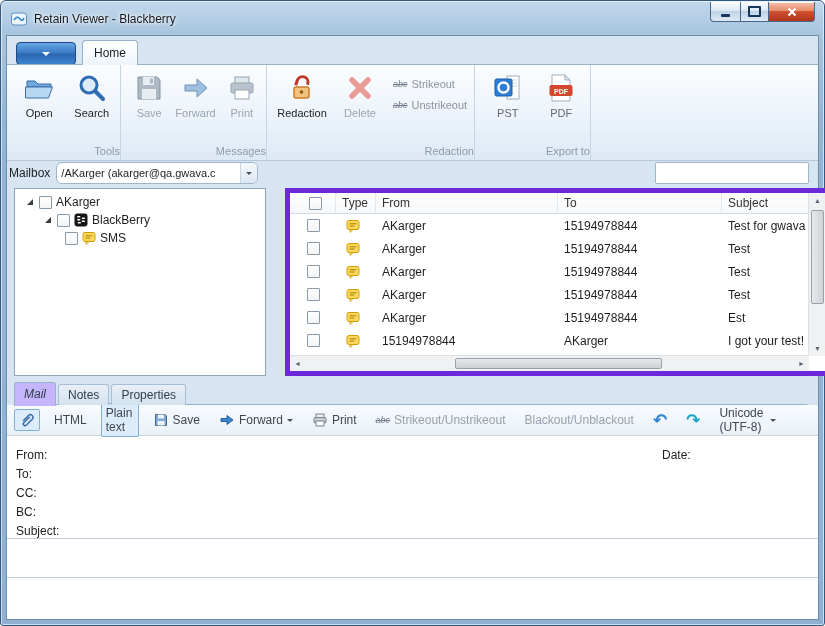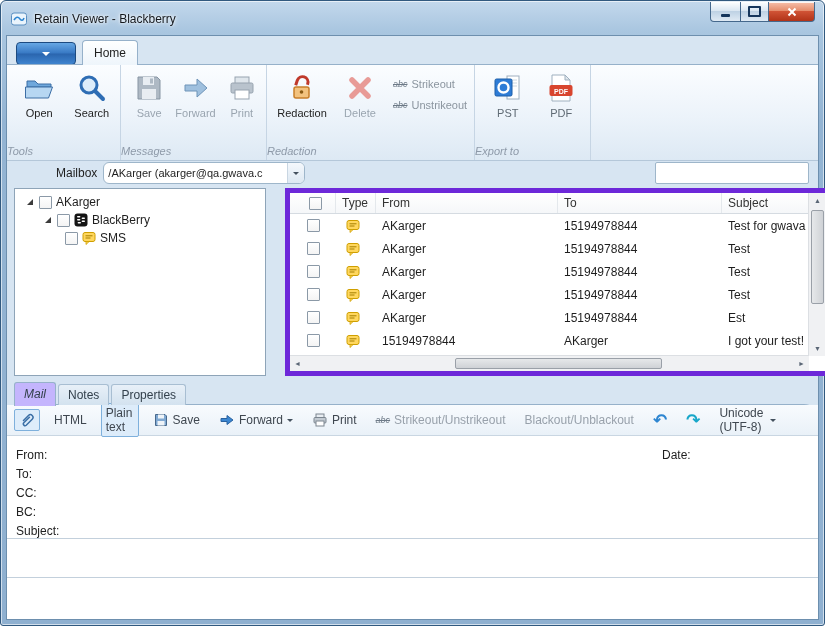--- a/index.html
+++ b/index.html
@@ -23,30 +23,30 @@
   
   .file-btn{position:absolute;left:9px;top:6px;width:58px;height:21px;border-radius:4px;border:1px solid #1c4a80;cursor:default;
     background:linear-gradient(#66a7e4,#3879c4 48%,#2a65ae 52%,#3f84cf);display:flex;align-items:center;justify-content:center;}
   .file-caret{width:0;height:0;border:4px solid transparent;border-top-color:#fff;margin-top:4px;}
   .home-tab{position:absolute;left:75px;top:4px;width:54px;height:24px;border:1px solid #96b1ca;border-bottom:none;border-radius:4px 4px 0 0;
     background:linear-gradient(#feffff,#eef5fb);text-align:center;line-height:24px;z-index:2;}
   .ribbon-body{position:absolute;left:0;right:0;top:28px;height:95px;border-top:1px solid #96b1ca;border-bottom:1px solid #b4c7d9;
     background:linear-gradient(#fbfdff,#ecf3fa 55%,#dde9f4);display:flex;}
   .grp{display:flex;flex-direction:column;border-right:1px solid #c6d5e4;box-sizing:border-box;}
   .grp-c{flex:1;display:flex;align-items:flex-start;padding:5px 6px 0 10px;gap:8px;}
-  .grp-l{text-align:left;color:#8e9aa9;font-size:11px;padding-bottom:3px;font-style:italic;}
+  .grp-l{text-align:right;color:#8e9aa9;font-size:11px;padding-bottom:3px;}
   .bigbtn{width:50px;display:flex;flex-direction:column;align-items:center;gap:3px;font-size:11px;padding-top:2px;}
   .bigbtn.dis{color:#9aa5b0;}
   .bigbtn.exp{color:#5f6a74;}
   .smallcol{display:flex;flex-direction:column;gap:9px;padding-top:8px;}
   .smallbtn{display:flex;align-items:center;gap:4px;font-size:11px;color:#8b959f;}
   .abc{font-size:9px;color:#6d7a87;text-decoration:line-through;font-style:italic;}
   .i32{width:32px;height:32px;}.i16{width:16px;height:16px;}.i14{width:14px;height:14px;}.i10{width:10px;height:10px;}
   
-  .mbar{position:absolute;left:0;right:0;top:124px;height:26px;display:flex;align-items:center;padding-left:9px;box-sizing:border-box;margin-left:40px;}
+  .mbar{position:absolute;left:0;right:0;top:124px;height:26px;display:flex;align-items:center;padding-left:2px;box-sizing:border-box;}
   .combo{width:200px;height:20px;margin-left:6px;background:#fff;border:1px solid #9eb6ca;border-radius:6px;display:flex;align-items:center;overflow:hidden;}
   .combo-val{flex:1;padding:0 4px;font-size:11px;white-space:nowrap;overflow:hidden;}
   .combo-arr{width:16px;height:100%;border-left:1px solid #c9d6e2;background:linear-gradient(#f4f8fc,#dde8f2);display:flex;align-items:center;justify-content:center;}
   .caret{width:0;height:0;border:3.5px solid transparent;border-top-color:#44515e;margin-top:4px;}
   .search-field{margin-left:auto;margin-right:9px;width:152px;height:20px;background:#fff;border:1px solid #9eb6ca;border-radius:2px;display:flex;align-items:center;}
   .search-field input{flex:1;border:none;outline:none;height:16px;font-size:11px;padding:0 4px;background:transparent;font-family:inherit;}
   
   .tree-panel{position:absolute;left:7px;top:152px;width:252px;height:188px;background:#fff;border:1px solid #8ea4b8;box-sizing:border-box;padding-top:4px;}
   .trow{height:18px;display:flex;align-items:center;gap:4px;}
   .cb{width:13px;height:13px;background:linear-gradient(#fff,#f4f4f4);border:1px solid #8b99a7;border-radius:1px;box-sizing:border-box;flex:0 0 auto;}

